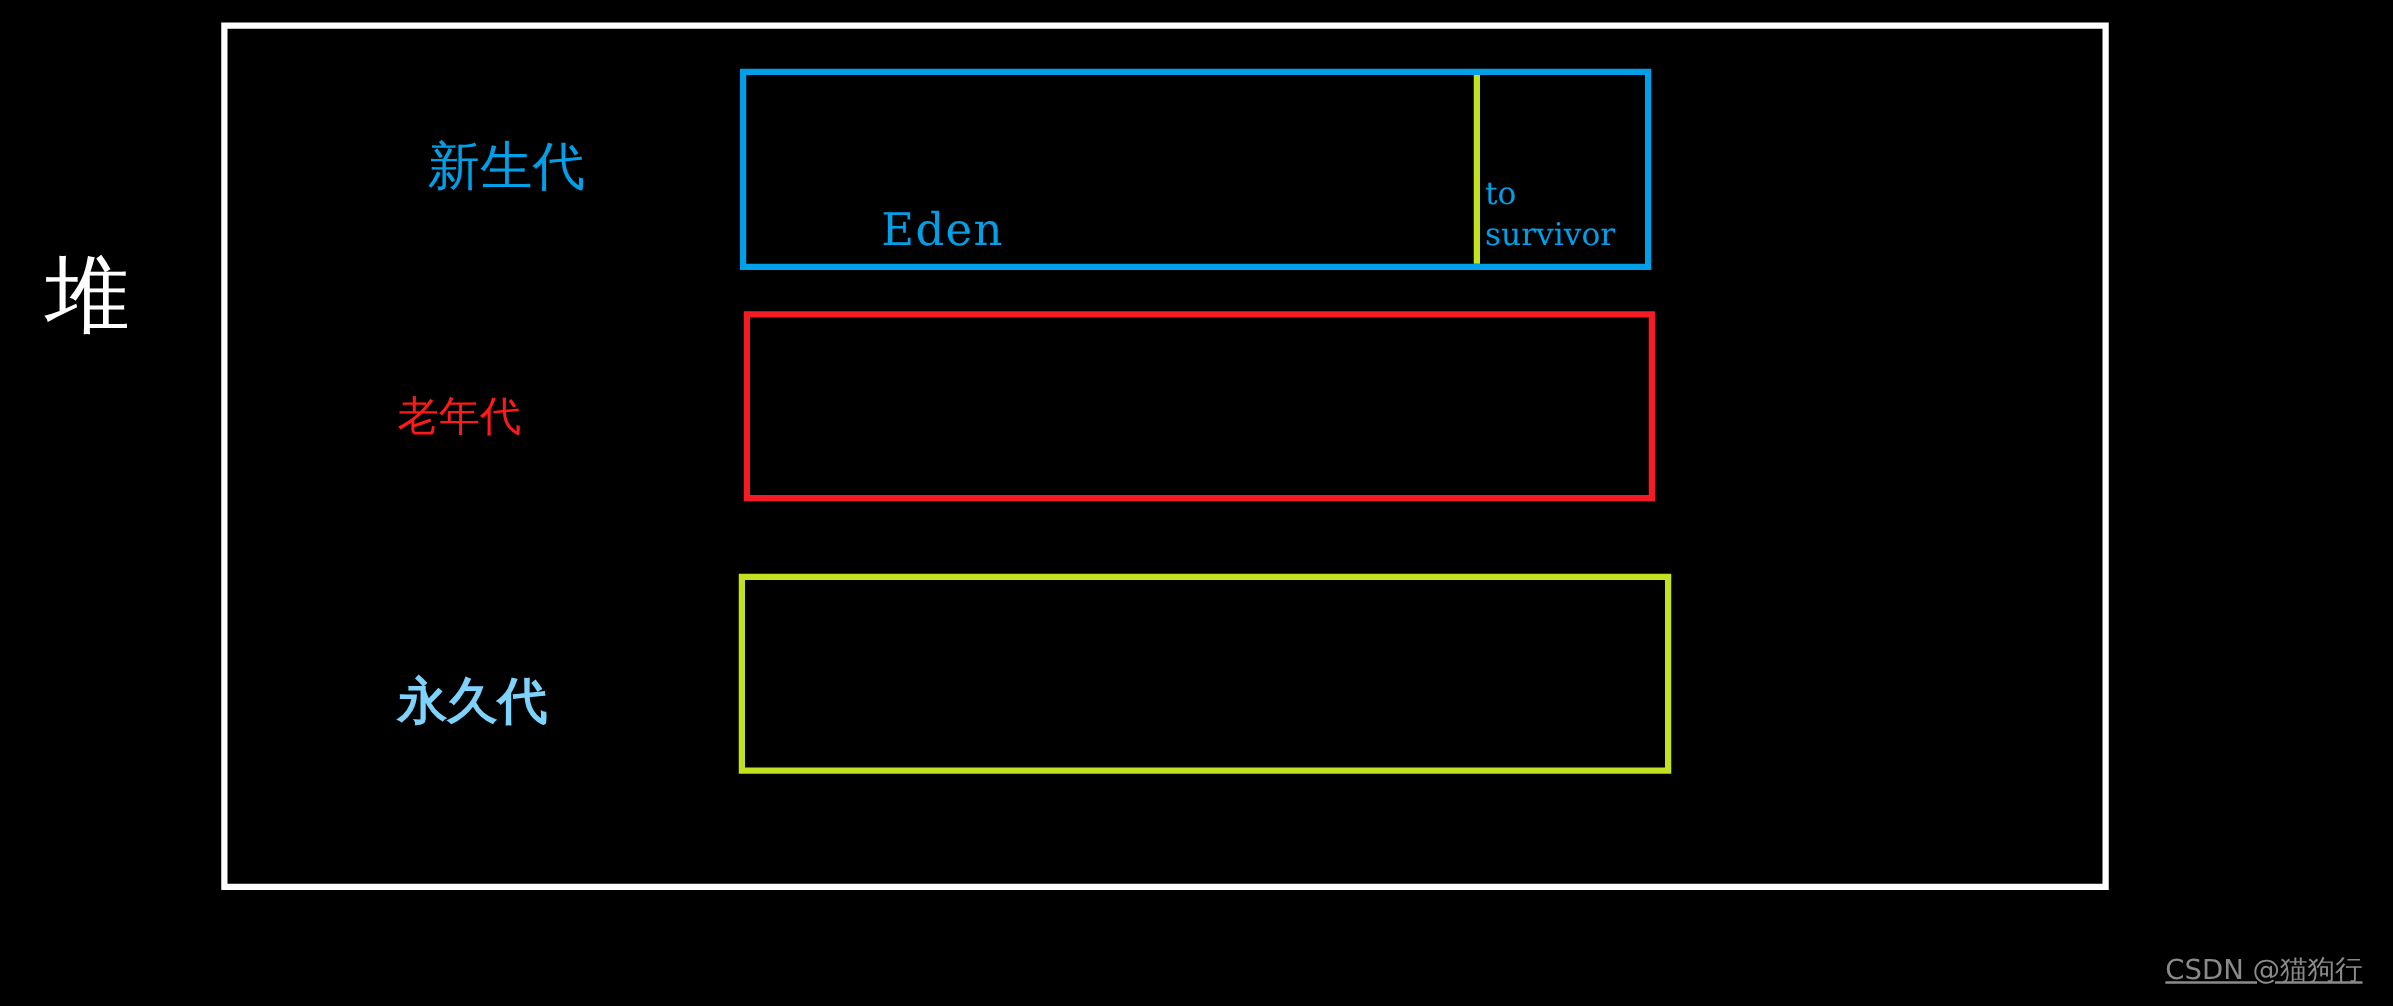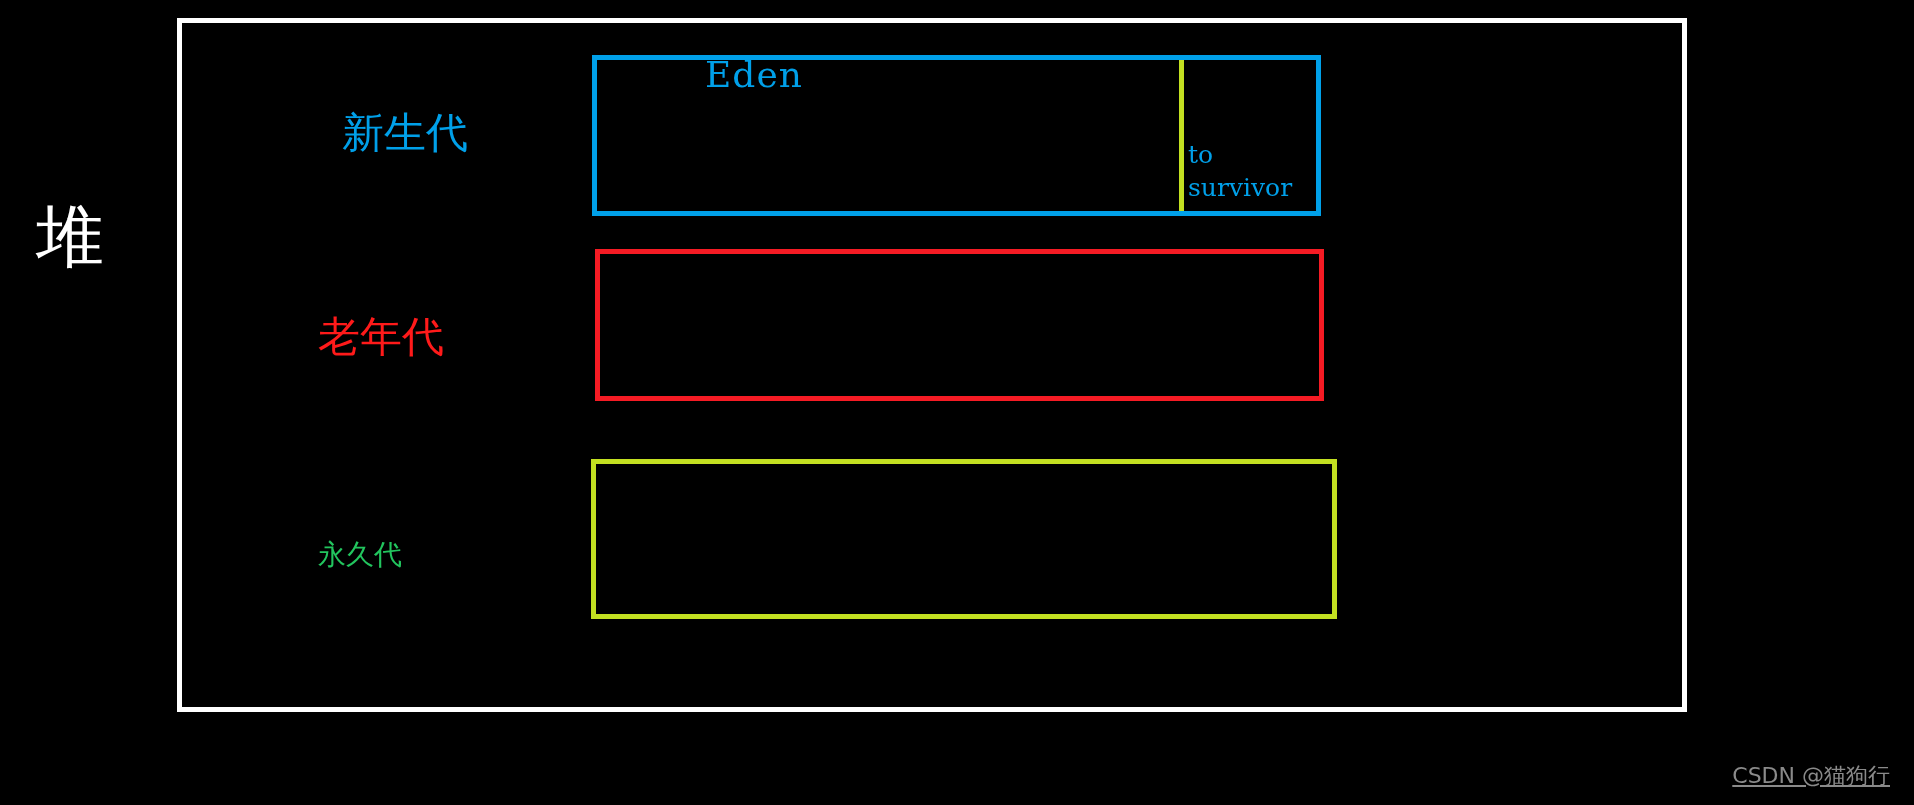--- a/index.html
+++ b/index.html
@@ -57,27 +57,28 @@
     left: 318px;
     top: 112px;
     color: #00A0E9;
     font-size: 42px;
     margin-left: 24px;
   }
   .gen-label.old {
     left: 318px;
     top: 316px;
     color: #FF1A1A;
-    font-size: 42px;
+    font-size: 33px;
   }
   .gen-label.perm {
     left: 318px;
     top: 541px;
-    color: #22c55e;
-    font-size: 28px;
+    color: #7dd3fc;
+    font-size: 40px;
+    font-weight: bold;
   }
 
   
   .young-box {
     position: absolute;
     left: 592px;
     top: 55px;
     width: 729px;
     height: 161px;
     border: 5px solid #00A0E9;
@@ -88,21 +89,21 @@
     position: absolute;
     top: 0;
     height: 100%;
     box-sizing: border-box;
     color: #00A0E9;
   }
   .region-eden {
     left: 0;
     width: 406px;
     display: flex;
-    align-items: flex-start;
+    align-items: flex-end;
     justify-content: center;
   }
   .region-eden .rtext {
     font-size: 36px;
     letter-spacing: 1px;
     font-family: "DejaVu Serif", "Liberation Serif", serif;
     transform: translate(-46px, -6px);
   }
   .region-from {
     left: 406px;

